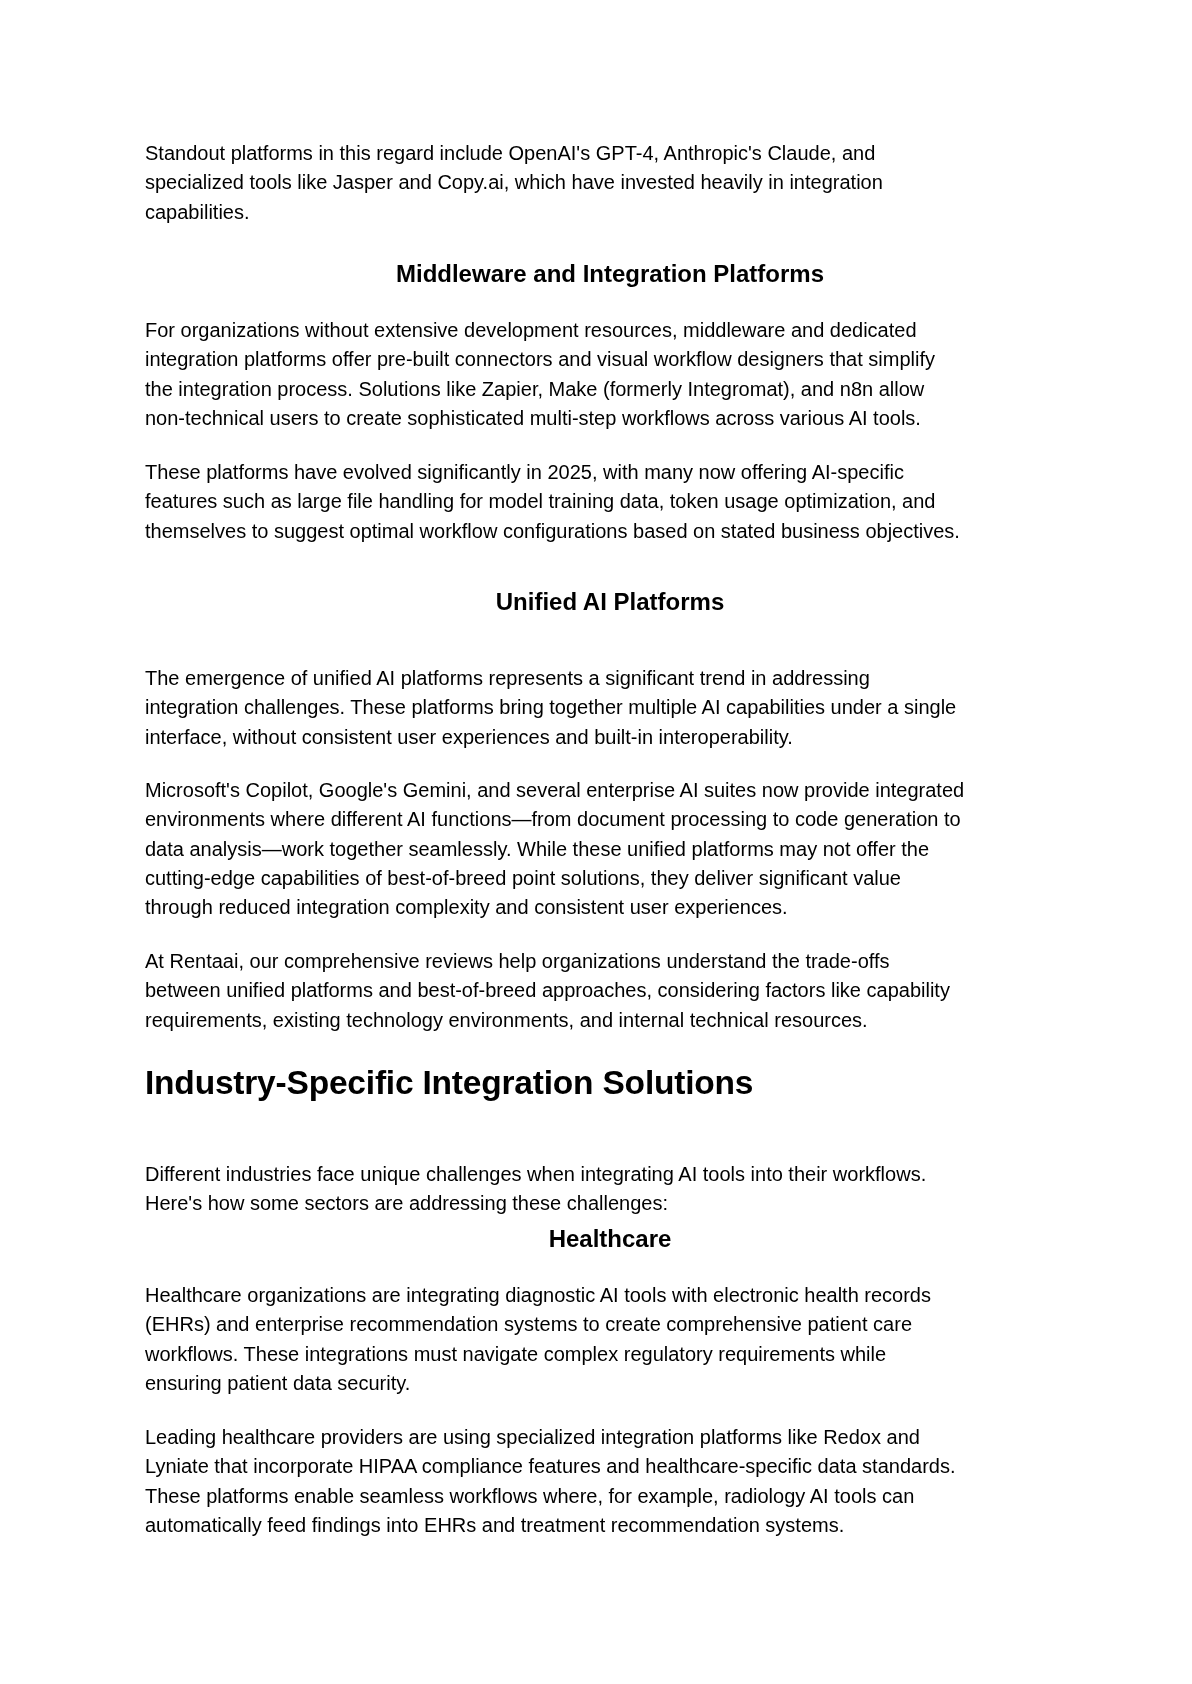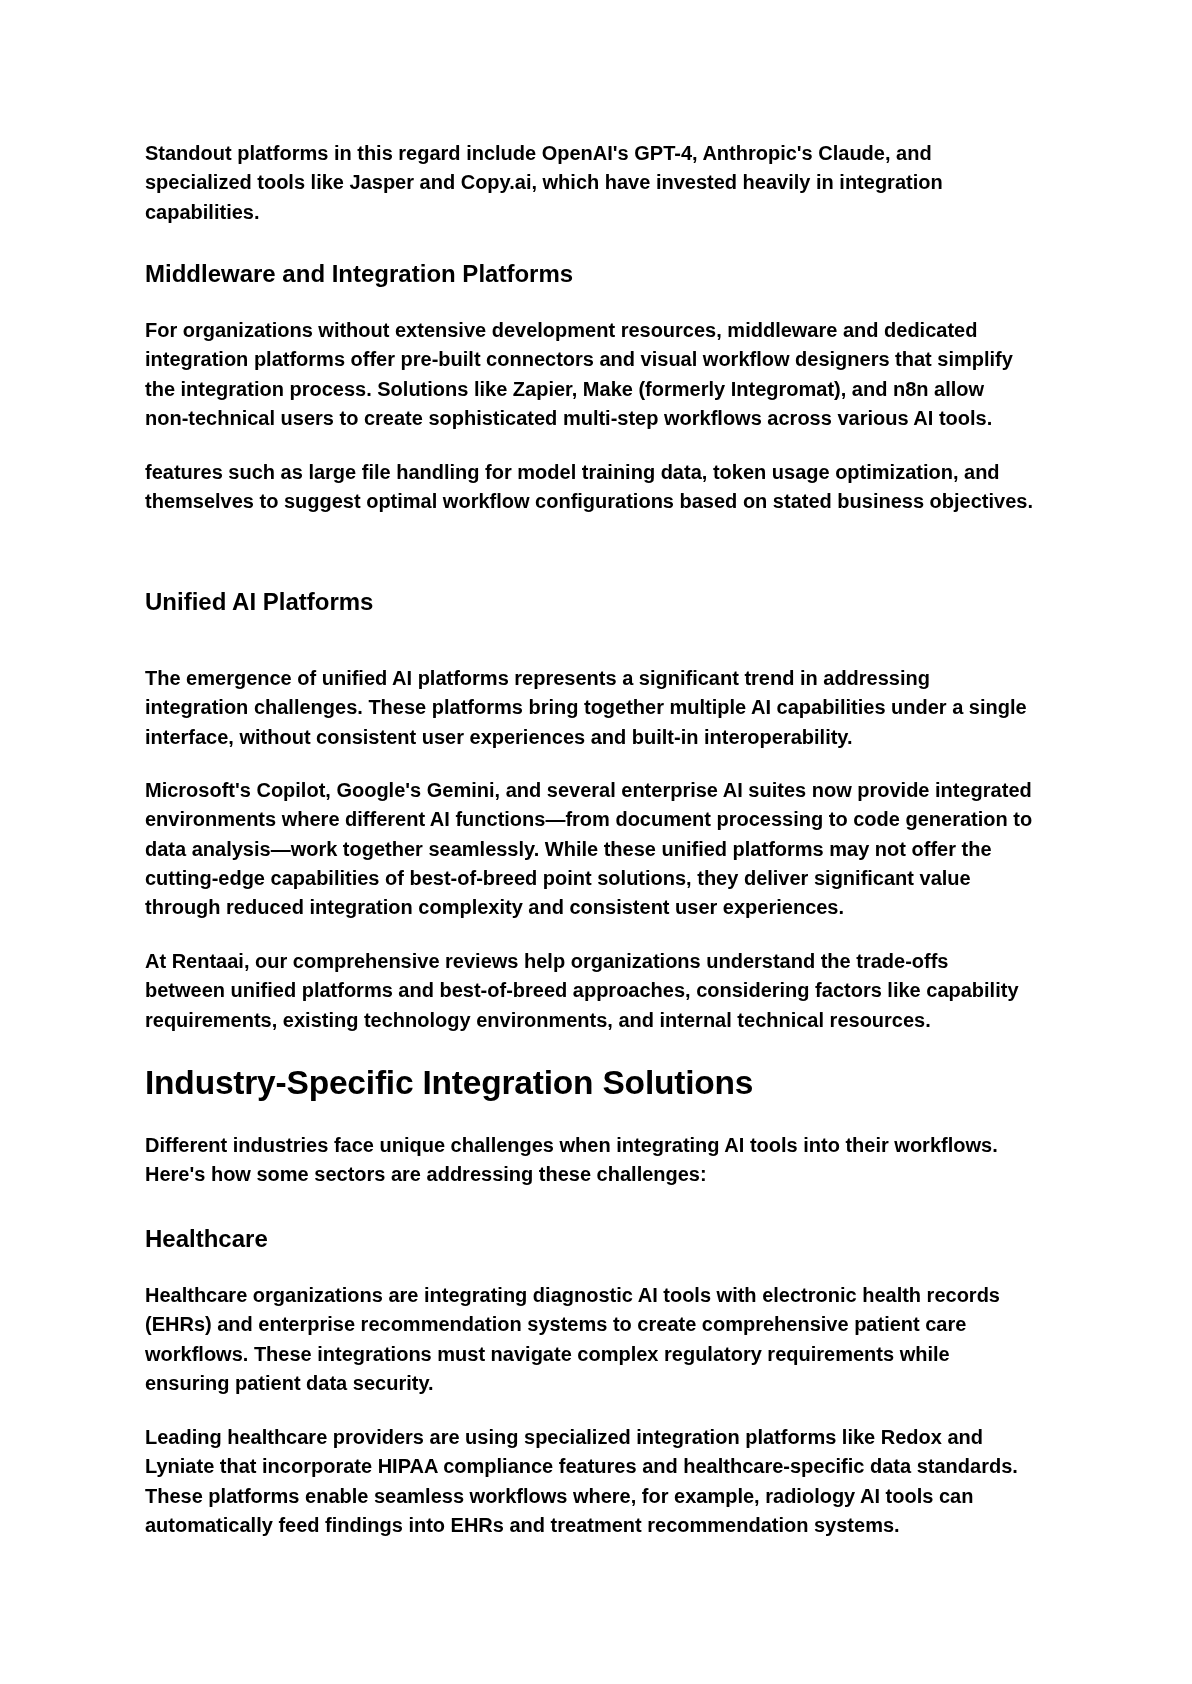--- a/index.html
+++ b/index.html
@@ -1,24 +1,24 @@
 <!DOCTYPE html>
 <html><head>
 <meta charset="utf-8">
 <style>
   html, body { margin: 0; padding: 0; background: #ffffff; }
   body { width: 1192px; height: 1684px; position: relative; overflow: hidden; }
   .page {
     position: absolute; left: 145px; top: 0; width: 930px;
     font-family: "Liberation Sans", sans-serif; color: #000000;
   }
-  .block { position: absolute; left: 0; width: 930px; font-weight: bold; }
+  .block { position: absolute; left: 0; width: 930px; }
   .p { font-size: 20px; line-height: 29.3px; white-space: nowrap; }
   .p .ln { display: block; }
-  .h3 { font-size: 24px; font-weight: bold; line-height: 30px; white-space: nowrap; }
+  .h3 { font-size: 24px; font-weight: bold; line-height: 30px; white-space: nowrap; text-align: center; }
   .h2 { font-size: 33.5px; font-weight: bold; line-height: 40px; white-space: nowrap; letter-spacing: -0.2px; }
 </style>
 </head>
 <body>
 
 <div class="page">
 
   <div class="block p" style="top:139px">
     <span class="ln">Standout platforms in this regard include OpenAI's GPT-4, Anthropic's Claude, and</span>
     <span class="ln">specialized tools like Jasper and Copy.ai, which have invested heavily in integration</span>
@@ -28,20 +28,21 @@
   <div class="block h3" style="top:259px">Middleware and Integration Platforms</div>
 
   <div class="block p" style="top:316px">
     <span class="ln">For organizations without extensive development resources, middleware and dedicated</span>
     <span class="ln">integration platforms offer pre-built connectors and visual workflow designers that simplify</span>
     <span class="ln">the integration process. Solutions like Zapier, Make (formerly Integromat), and n8n allow</span>
     <span class="ln">non-technical users to create sophisticated multi-step workflows across various AI tools.</span>
   </div>
 
   <div class="block p" style="top:458px">
+    <span class="ln">These platforms have evolved significantly in 2025, with many now offering AI-specific</span>
     <span class="ln">features such as large file handling for model training data, token usage optimization, and</span>
     <span class="ln">themselves to suggest optimal workflow configurations based on stated business objectives.</span>
   </div>
 
   <div class="block h3" style="top:587px">Unified AI Platforms</div>
 
   <div class="block p" style="top:664px">
     <span class="ln">The emergence of unified AI platforms represents a significant trend in addressing</span>
     <span class="ln">integration challenges. These platforms bring together multiple AI capabilities under a single</span>
     <span class="ln">interface, without consistent user experiences and built-in interoperability.</span>
@@ -56,21 +57,21 @@
   </div>
 
   <div class="block p" style="top:947px">
     <span class="ln">At Rentaai, our comprehensive reviews help organizations understand the trade-offs</span>
     <span class="ln">between unified platforms and best-of-breed approaches, considering factors like capability</span>
     <span class="ln">requirements, existing technology environments, and internal technical resources.</span>
   </div>
 
   <div class="block h2" style="top:1063px">Industry-Specific Integration Solutions</div>
 
-  <div class="block p" style="top:1131px">
+  <div class="block p" style="top:1160px">
     <span class="ln">Different industries face unique challenges when integrating AI tools into their workflows.</span>
     <span class="ln">Here's how some sectors are addressing these challenges:</span>
   </div>
 
   <div class="block h3" style="top:1224px">Healthcare</div>
 
   <div class="block p" style="top:1281px">
     <span class="ln">Healthcare organizations are integrating diagnostic AI tools with electronic health records</span>
     <span class="ln">(EHRs) and enterprise recommendation systems to create comprehensive patient care</span>
     <span class="ln">workflows. These integrations must navigate complex regulatory requirements while</span>

